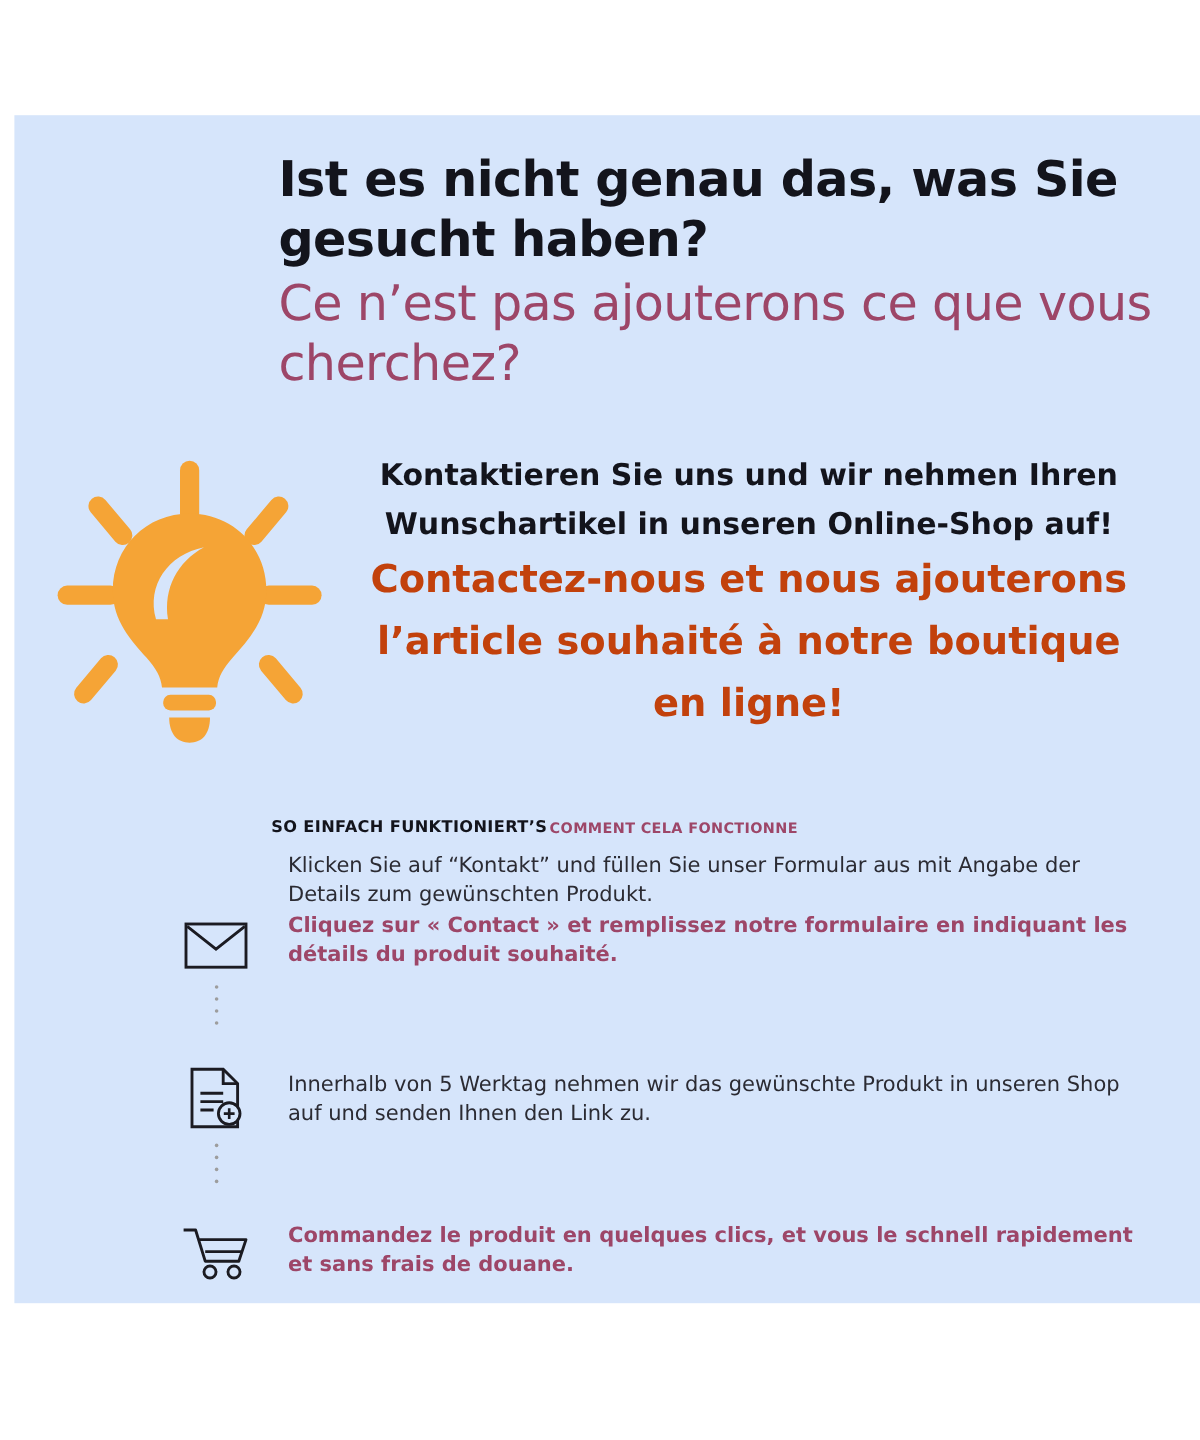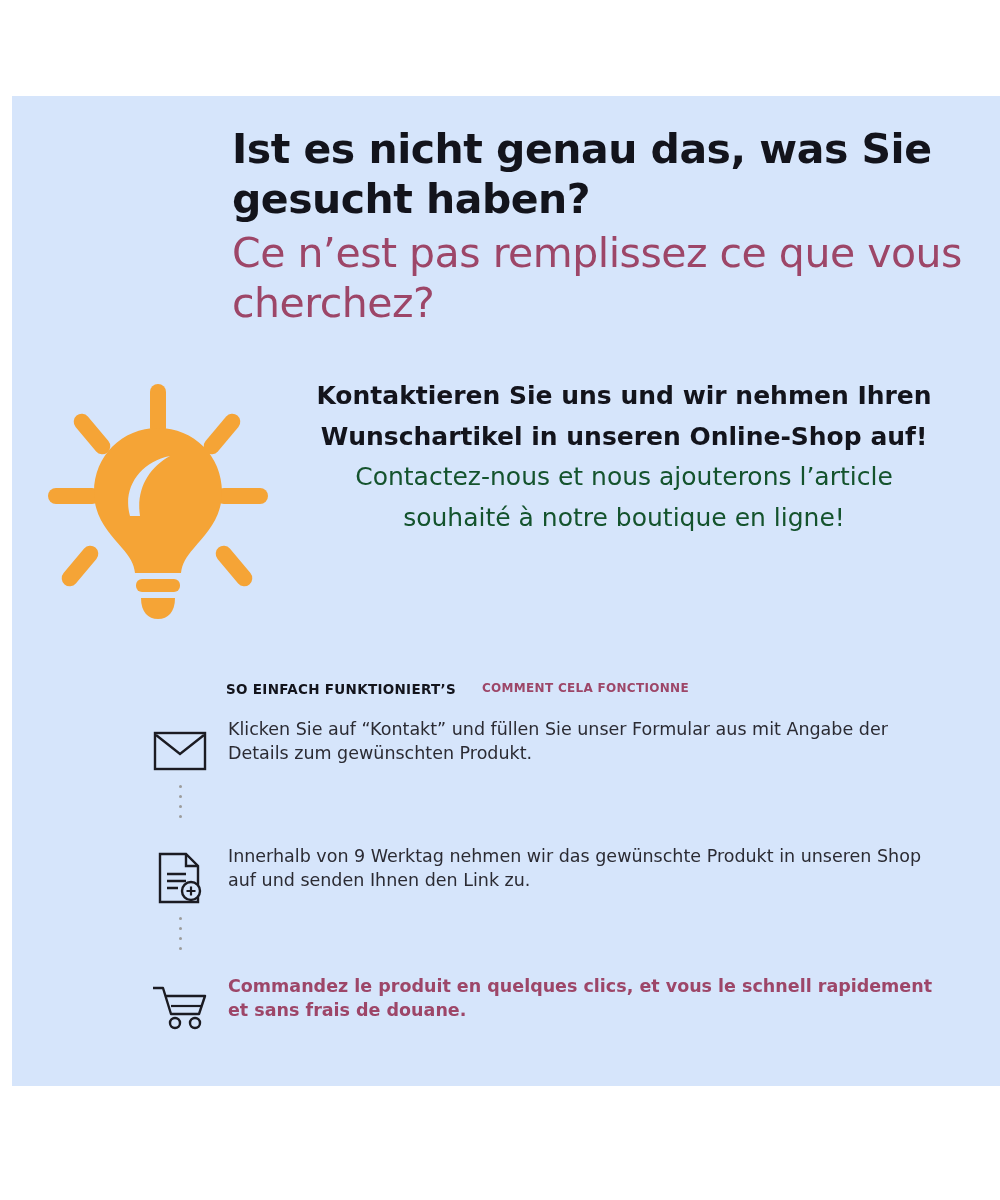--- a/index.html
+++ b/index.html
@@ -68,33 +68,33 @@
     width: 640px;
     text-align: center;
   }
   .intro .de {
     font-weight: bold;
     font-size: 25px;
     line-height: 1.62;
     color: #13141c;
   }
   .intro .fr {
-    font-weight: normal;
-    font-size: 25px;
+    font-weight: bold;
+    font-size: 32px;
     line-height: 1.62;
-    color: #14532d;
+    color: #c2410c;
   }
   
   .steps-header {
     position: absolute;
     left: 214px;
     top: 585px;
     display: flex;
-    align-items: flex-start;
-    gap: 26px;
+    align-items: flex-end;
+    gap: 2px;
   }
   .steps-header .de {
     font-size: 13.5px;
     font-weight: bold;
     letter-spacing: 0.3px;
     color: #13141c;
   }
   .steps-header .fr {
     font-size: 12px;
     font-weight: bold;
@@ -103,21 +103,22 @@
   }
   .steps {
     position: absolute;
     left: 120px;
     top: 612px;
     width: 820px;
   }
   .step {
     position: relative;
     display: flex;
-    align-items: center;
+    align-items: flex-end;
+    gap: 12px;
   }
   .step-icon {
     width: 96px;
     flex: 0 0 96px;
     display: flex;
     justify-content: center;
     padding-top: 22px;
   }
   .step-text {
     flex: 1 1 auto;
@@ -156,21 +157,21 @@
   }
 </style>
 </head>
 <body>
 
 <div class="page">
   <div class="panel">
 
     <div class="headline">
       <div class="de">Ist es nicht genau das, was Sie gesucht haben?</div>
-      <div class="fr">Ce n’est pas remplissez ce que vous cherchez?</div>
+      <div class="fr">Ce n’est pas ajouterons ce que vous cherchez?</div>
     </div>
 
     <div class="bulb">
       <svg width="230" height="250" viewBox="0 0 230 250" xmlns="http://www.w3.org/2000/svg">
         <g fill="#f5a436">
 
           <rect x="108" y="8" width="16" height="52" rx="8"></rect>
           <rect x="42" y="34" width="16" height="48" rx="8" transform="rotate(-40 50 58)"></rect>
           <rect x="172" y="34" width="16" height="48" rx="8" transform="rotate(40 180 58)"></rect>
           <rect x="6" y="112" width="52" height="16" rx="8"></rect>
@@ -202,20 +203,21 @@
 
       <div class="step">
         <div class="step-icon">
           <svg width="54" height="42" viewBox="0 0 54 42" xmlns="http://www.w3.org/2000/svg">
             <rect x="2" y="3" width="50" height="36" fill="none" stroke="#1b1b22" stroke-width="2.4"></rect>
             <path d="M3 5 L27 24 L51 5" fill="none" stroke="#1b1b22" stroke-width="2.4"></path>
           </svg>
         </div>
         <div class="step-text">
           <div class="de">Klicken Sie auf “Kontakt” und füllen Sie unser Formular aus mit Angabe der Details zum gewünschten Produkt.</div>
+          <div class="fr">Cliquez sur « Contact » et remplissez notre formulaire en indiquant les détails du produit souhaité.</div>
         </div>
       </div>
 
       <div class="connector">
         <div class="dots">
           <span class="dot"></span>
           <span class="dot"></span>
           <span class="dot"></span>
           <span class="dot"></span>
         </div>
@@ -225,21 +227,21 @@
         <div class="step-icon">
           <svg width="48" height="52" viewBox="0 0 48 52" xmlns="http://www.w3.org/2000/svg">
             <path d="M4 2 H30 L42 14 V50 H4 Z" fill="none" stroke="#1b1b22" stroke-width="2.4"></path>
             <path d="M30 2 V14 H42" fill="none" stroke="#1b1b22" stroke-width="2.4"></path>
             <path d="M11 22 H30 M11 29 H30 M11 36 H22" stroke="#1b1b22" stroke-width="2.4" fill="none"></path>
             <circle cx="35" cy="39" r="9" fill="#d6e5fb" stroke="#1b1b22" stroke-width="2.4"></circle>
             <path d="M35 34.5 V43.5 M30.5 39 H39.5" stroke="#1b1b22" stroke-width="2.2"></path>
           </svg>
         </div>
         <div class="step-text">
-          <div class="de">Innerhalb von 9 Werktag nehmen wir das gewünschte Produkt in unseren Shop auf und senden Ihnen den Link zu.</div>
+          <div class="de">Innerhalb von 5 Werktag nehmen wir das gewünschte Produkt in unseren Shop auf und senden Ihnen den Link zu.</div>
         </div>
       </div>
 
       <div class="connector">
         <div class="dots">
           <span class="dot"></span>
           <span class="dot"></span>
           <span class="dot"></span>
           <span class="dot"></span>
         </div>

